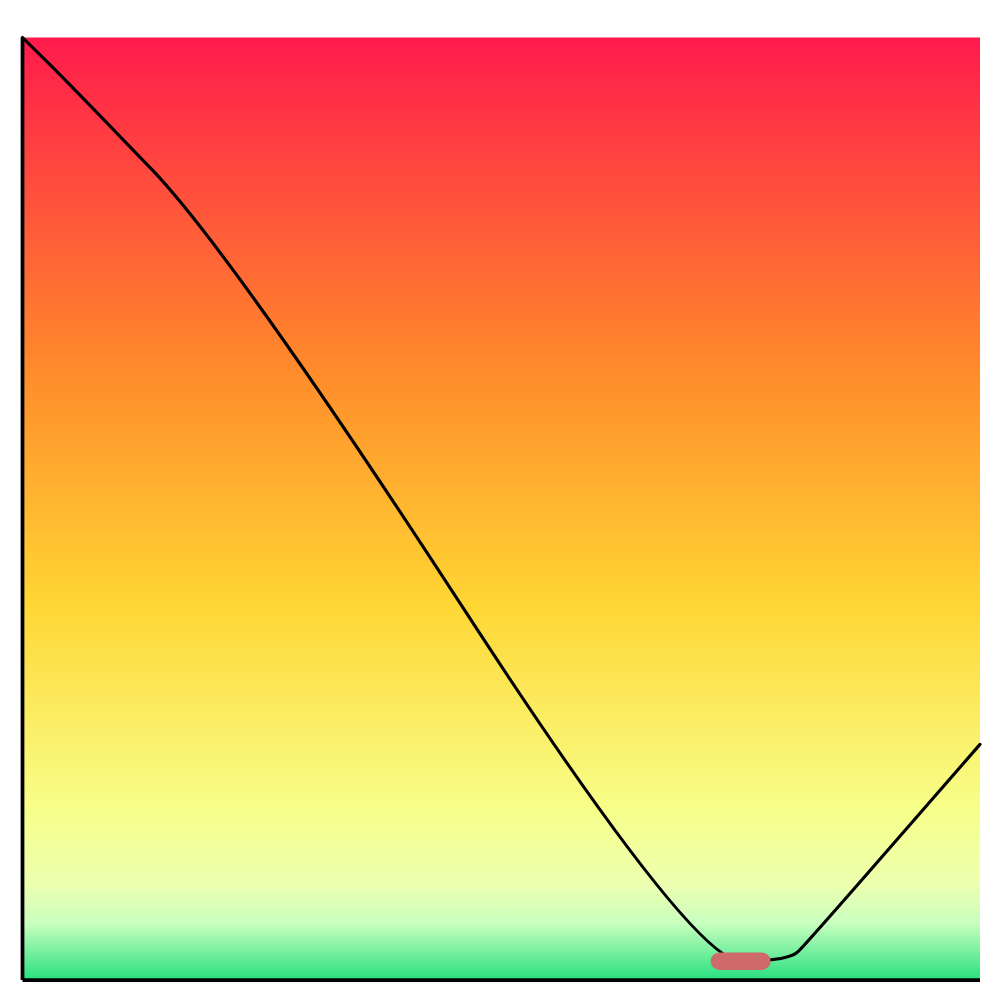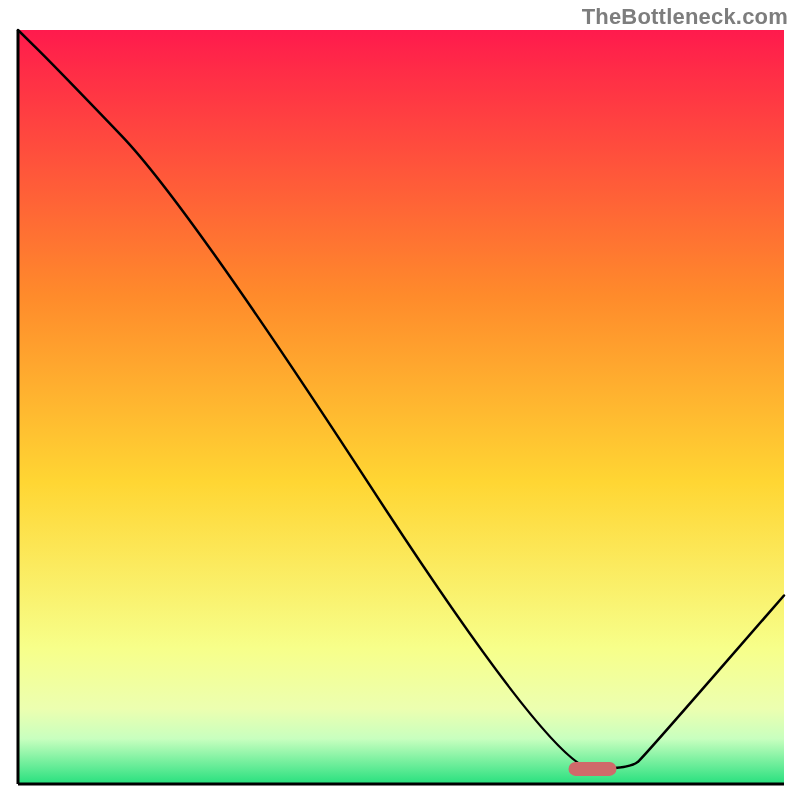--- a/index.html
+++ b/index.html
@@ -26,21 +26,20 @@
     letter-spacing: 0.2px;
   }
   svg {
     display: block;
   }
 </style>
 </head>
 <body>
 
 <div id="wrap">
-  <div id="watermark">TheBottleneck.com</div>
 
   <svg id="chart-svg" width="800" height="800" viewBox="0 0 800 800">
     <defs>
       <linearGradient id="bg-grad" x1="0" y1="0" x2="0" y2="1">
         <stop id="g0" offset="0%" stop-color="#ff1a4d"></stop>
         <stop id="g05" offset="5%" stop-color="#ff2b47"></stop>
         <stop id="g1" offset="35%" stop-color="#ff8a2b"></stop>
         <stop id="g2" offset="60%" stop-color="#ffd633"></stop>
         <stop id="g3" offset="82%" stop-color="#f7ff8a"></stop>
         <stop id="g35" offset="90%" stop-color="#ecffb0"></stop>

